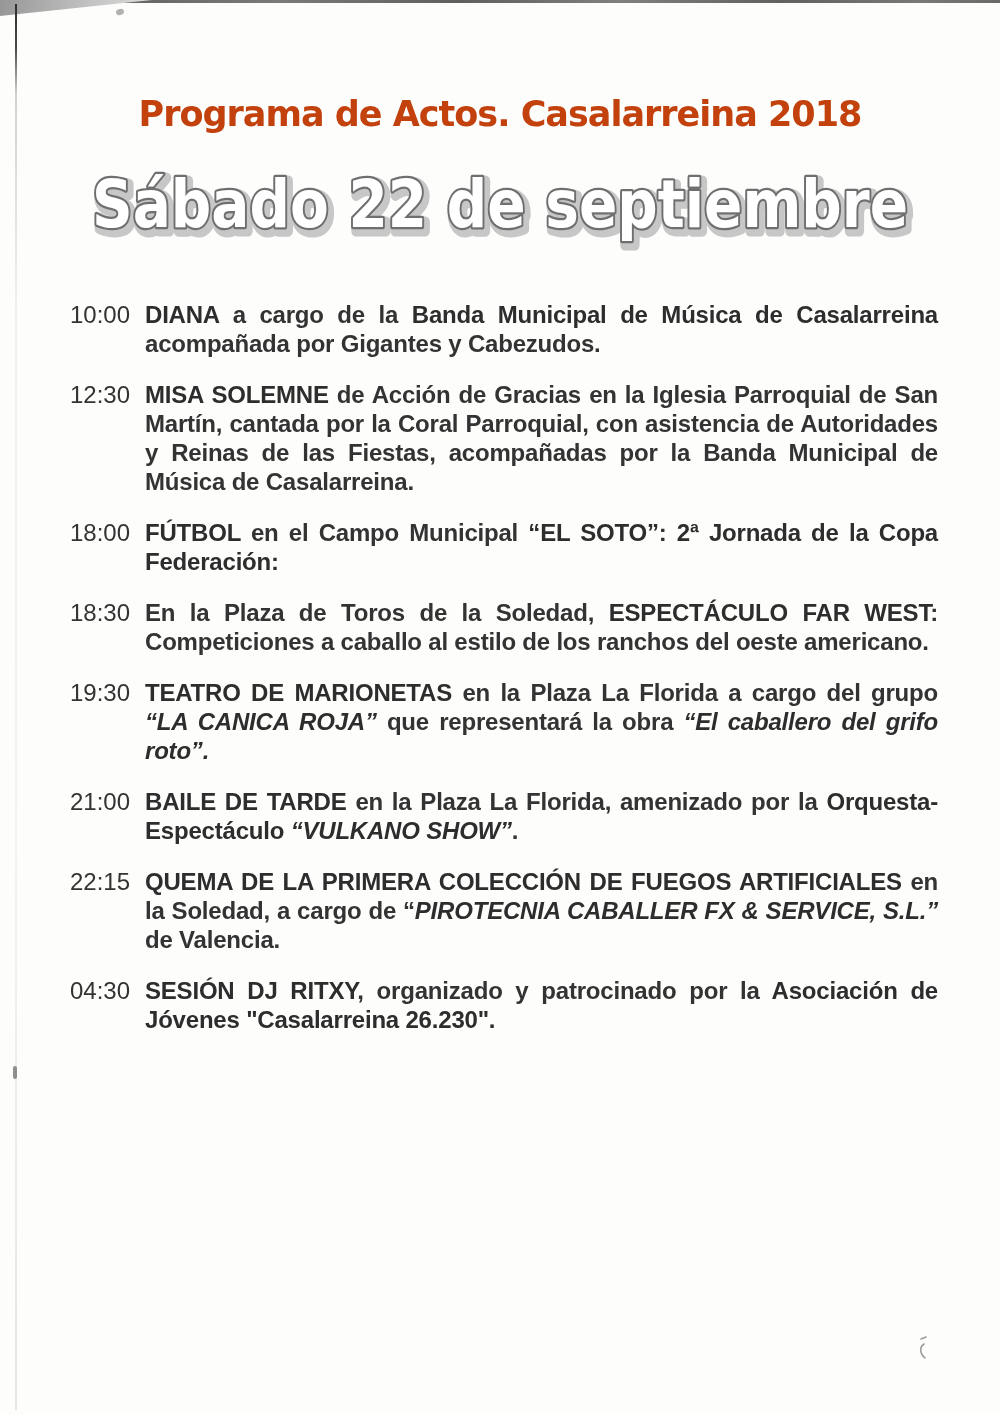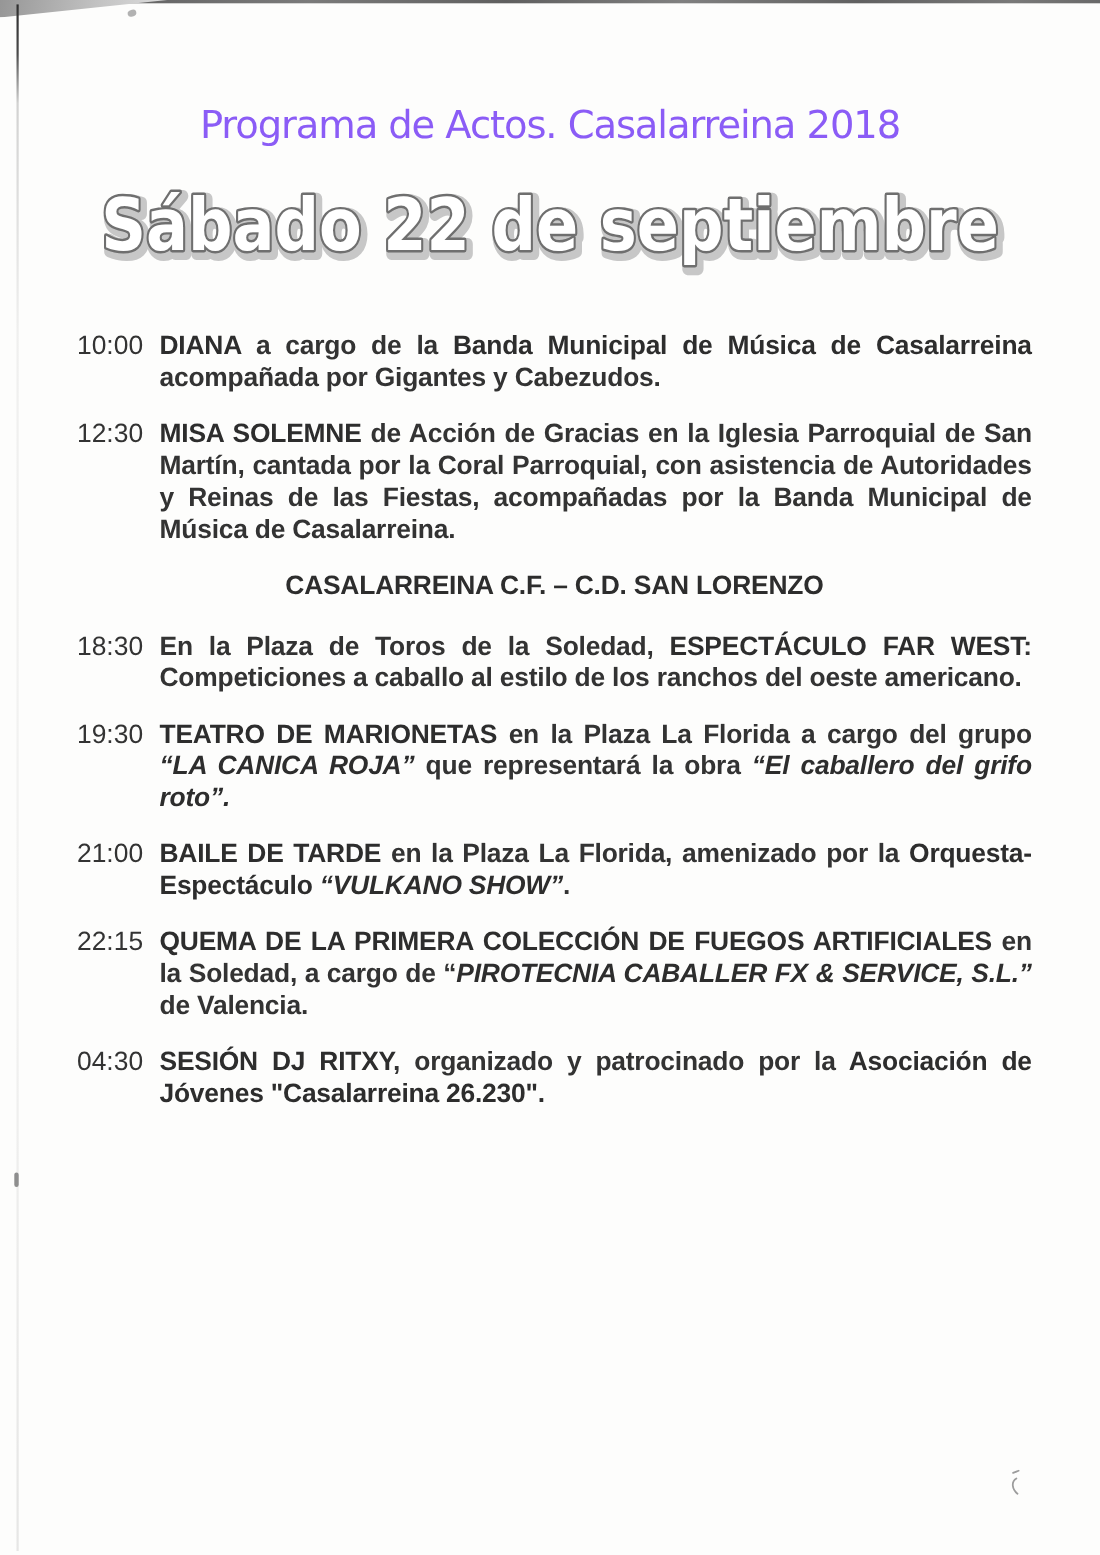--- a/index.html
+++ b/index.html
@@ -38,24 +38,24 @@
     position: absolute; left: 116px; top: 9px; width: 8px; height: 6px;
     background: #b2b2b2; border-radius: 50% 40% 50% 45%; transform: rotate(-15deg);
   }
   .scan-squiggle { position: absolute; left: 914px; top: 1336px; }
 
   
   .program-title {
     position: absolute; top: 94px; left: 0; width: 100%;
     text-align: center;
     font-family: "DejaVu Sans", sans-serif;
-    font-weight: 400;
+    font-weight: 700;
     font-size: 35px;
     letter-spacing: -1px;
-    color: #8b5cf6;
+    color: #c2410c;
   }
   .day-title { position: absolute; top: 148px; left: 0; }
   .day-title text {
     font-family: "DejaVu Sans", sans-serif;
     font-weight: 700;
     font-size: 66px;
   }
 
   
   .events {
@@ -108,21 +108,21 @@
     <text x="503" y="83" text-anchor="middle" textLength="816" lengthAdjust="spacingAndGlyphs" fill="#c7c7c7" stroke="#c7c7c7" stroke-width="11" stroke-linejoin="round" paint-order="stroke">Sábado 22 de septiembre</text>
     <text x="500" y="79" text-anchor="middle" textLength="816" lengthAdjust="spacingAndGlyphs" fill="#ffffff" stroke="#6f6f6f" stroke-width="4.5" stroke-linejoin="round" paint-order="stroke">Sábado 22 de septiembre</text>
   </svg>
 
   <div class="events">
   <div class="entry"><span class="time">10:00</span><span class="body"><span class="seg-b">DIANA</span><span class="seg-r"> a cargo de la </span><span class="seg-b">Banda Municipal de Música de Casalarreina</span><span class="seg-r"> acompañada por Gigantes y Cabezudos.</span></span></div>
 
   <div class="entry"><span class="time">12:30</span><span class="body"><span class="seg-b">MISA SOLEMNE</span><span class="seg-r"> de Acción de Gracias en la Iglesia Parroquial de San Martín, cantada por la Coral Parroquial, con asistencia de Autoridades y Reinas de las Fiestas, acompañadas por la Banda Municipal de Música de Casalarreina.</span></span></div>
 
 
-<div class="match-line">CASALARREINA C.F. – C.D. SAN LORENZO</div>
+  <div class="entry"><span class="time">18:00</span><span class="body"><span class="seg-b">FÚTBOL</span><span class="seg-r"> en el Campo Municipal </span><span class="seg-b">“EL SOTO”</span><span class="seg-r">: </span><span class="seg-b">2ª Jornada de la Copa Federación:</span></span></div>
   <div class="entry"><span class="time">18:30</span><span class="body"><span class="seg-r">En la Plaza de Toros de la Soledad, </span><span class="seg-b">ESPECTÁCULO FAR WEST</span><span class="seg-r">: Competiciones a caballo al estilo de los ranchos del oeste americano.</span></span></div>
 
   <div class="entry"><span class="time">19:30</span><span class="body"><span class="seg-b">TEATRO DE MARIONETAS</span><span class="seg-r"> en la Plaza La Florida a cargo del grupo </span><span class="seg-bi">“LA CANICA ROJA”</span><span class="seg-r"> que representará la obra </span><span class="seg-bi">“El caballero del grifo roto”.</span></span></div>
 
   <div class="entry"><span class="time">21:00</span><span class="body"><span class="seg-b">BAILE DE TARDE</span><span class="seg-r"> en la Plaza La Florida, amenizado por la </span><span class="seg-b">Orquesta-Espectáculo </span><span class="seg-bi">“VULKANO SHOW”</span><span class="seg-r">.</span></span></div>
 
   <div class="entry"><span class="time">22:15</span><span class="body"><span class="seg-b">QUEMA DE LA PRIMERA COLECCIÓN DE FUEGOS ARTIFICIALES</span><span class="seg-r"> en la Soledad, a cargo de “</span><span class="seg-bi">PIROTECNIA CABALLER FX &amp; SERVICE, S.L.”</span><span class="seg-r"> de Valencia.</span></span></div>
 
 
 

